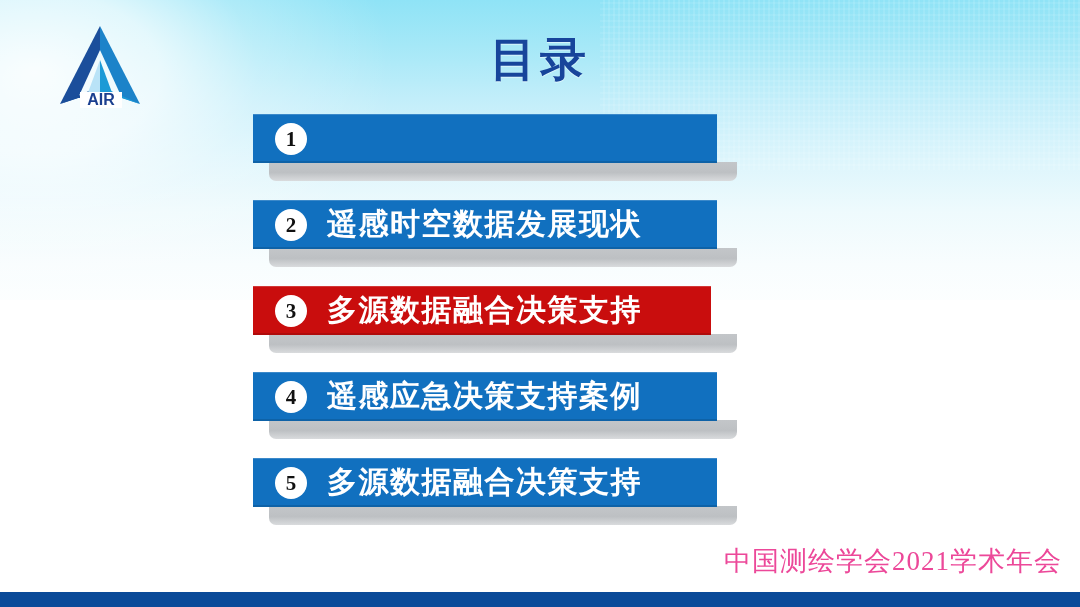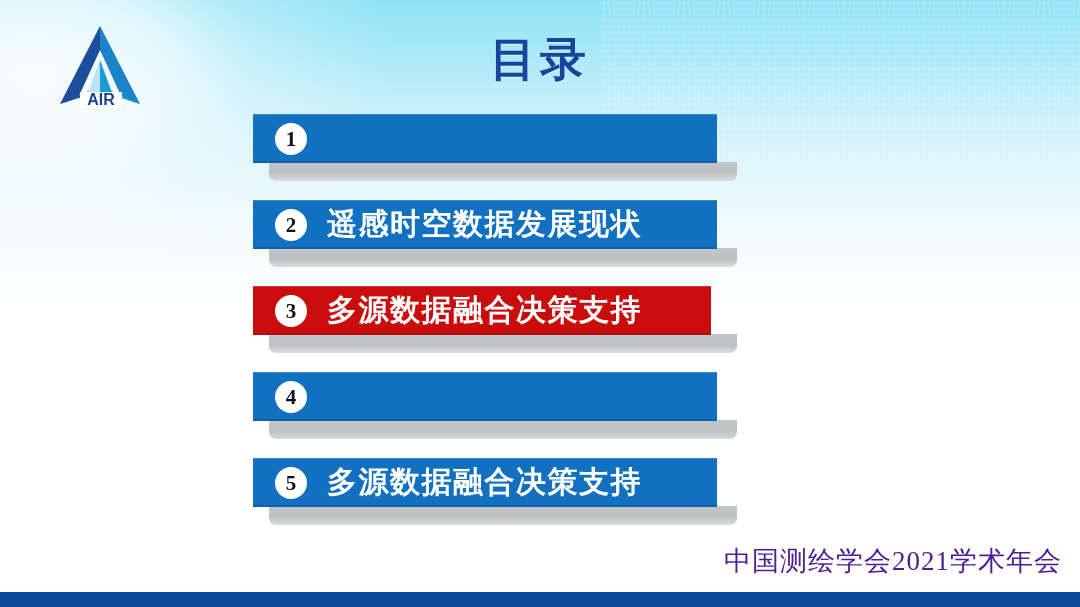--- a/index.html
+++ b/index.html
@@ -155,21 +155,21 @@
     white-space: nowrap;
   }
 
   
   .footer-note {
     position: absolute;
     right: 18px;
     top: 543px;
     font-family: "Liberation Serif", "DejaVu Serif", serif;
     font-size: 27px;
-    color: #4c1d95;
+    color: #ec4899;
     letter-spacing: 1px;
     white-space: nowrap;
   }
   .footer-bar {
     position: absolute;
     left: 0;
     top: 592px;
     width: 1080px;
     height: 15px;
     background: #0a4a99;
@@ -229,20 +229,21 @@
       <div class="row-bar accent">
         <div class="row-num">3</div>
         <div class="row-label">多源数据融合决策支持</div>
       </div>
     </div>
 
     <div class="agenda-row">
       <div class="row-shadow"></div>
       <div class="row-bar">
         <div class="row-num">4</div>
+        <div class="row-label">遥感应急决策支持案例</div>
       </div>
     </div>
 
     <div class="agenda-row">
       <div class="row-shadow"></div>
       <div class="row-bar">
         <div class="row-num">5</div>
         <div class="row-label">多源数据融合决策支持</div>
       </div>
     </div>

